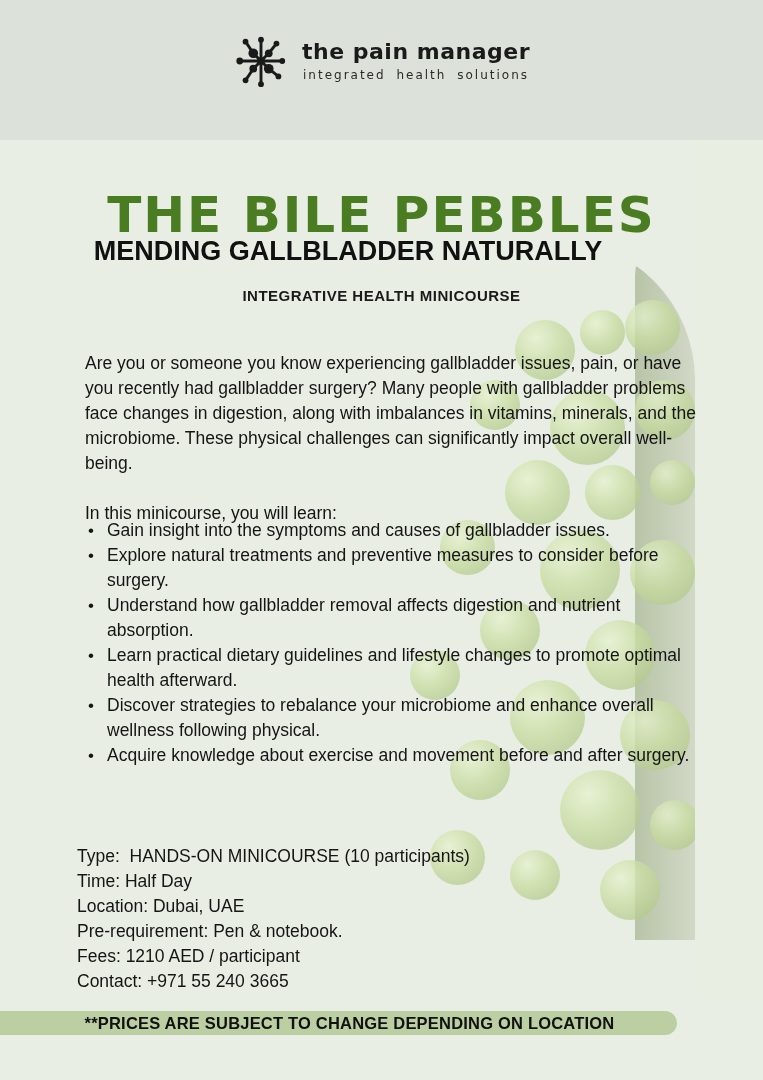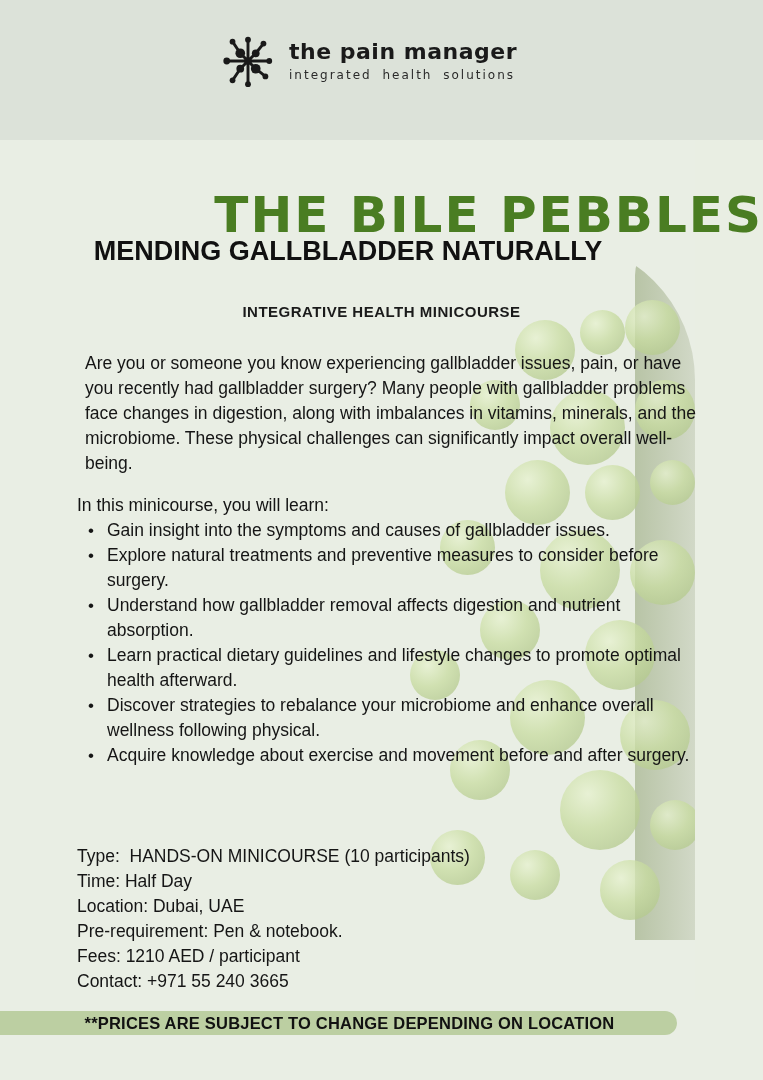--- a/index.html
+++ b/index.html
@@ -7,21 +7,21 @@
     width: 763px; height: 1080px; overflow: hidden; position: relative;
     background: #e9eee4;
     font-family: "Liberation Sans", sans-serif;
     color: #141414;
   }
   .header-band {
     position: absolute; left: 0; top: 0; width: 763px; height: 140px;
     background: #dce2d9;
   }
   .logo {
-    position: absolute; left: 219px; top: 32px; display: flex; align-items: center;
+    position: absolute; left: 232px; top: 32px; display: flex; align-items: center; text-align: center;
   }
   .logo-mark { width: 58px; height: 58px; }
   .logo-text { margin-left: 12px; }
   .logo-name {
     font-family: "DejaVu Sans", sans-serif; font-size: 22px; font-weight: bold;
     color: #1a1a1a; letter-spacing: 0.5px; line-height: 24px;
   }
   .logo-tag {
     font-family: "DejaVu Sans", sans-serif; font-size: 12px; color: #2a2a2a;
     letter-spacing: 2px; word-spacing: 5px; margin-top: 4px;
@@ -39,38 +39,38 @@
   .pebble {
     position: absolute; border-radius: 50%;
     background: radial-gradient(circle at 35% 30%, #e7f2cf 0%, #c8dca0 45%, #a9bf83 100%);
     opacity: 0.75;
   }
   .right-fade {
     position: absolute; left: 695px; top: 140px; width: 68px; height: 860px;
     background: #e9eee3;
   }
   .title {
-    position: absolute; left: 0; width: 763px; top: 152px; text-align: right;
+    position: absolute; left: 0; width: 763px; top: 152px; text-align: center;
     font-family: "DejaVu Sans", sans-serif; font-weight: bold; font-size: 50px;
     color: #4a7d22; letter-spacing: 2px;
   }
   .subtitle {
     position: absolute; left: 0; width: 696px; top: 236px; text-align: center;
     font-weight: bold; font-size: 27px; color: #111;
   }
   .kicker {
-    position: absolute; left: 0; width: 763px; top: 303px; text-align: center;
+    position: absolute; left: 0; width: 763px; top: 287px; text-align: center;
     font-weight: bold; font-size: 15px; color: #1a1a1a; letter-spacing: 0.5px;
   }
   .intro {
     position: absolute; left: 77px; top: 343px; width: 620px;
     font-size: 17.5px; line-height: 25px; color: #151515; margin: 8px;
   }
   .learn-lead {
-    position: absolute; left: 77px; top: 493px; font-size: 17.5px; line-height: 25px; margin: 0; text-align: right;
+    position: absolute; left: 77px; top: 493px; font-size: 17.5px; line-height: 25px; margin: 8px; text-align: right;
   }
   .learn-list {
     position: absolute; left: 77px; top: 518px; width: 620px;
     margin: 0; padding: 0; list-style: none;
   }
   .learn-list li {
     position: relative; padding-left: 30px; font-size: 17.5px; line-height: 25px; color: #151515;
   }
   .learn-list li .bullet {
     position: absolute; left: 11px; top: 0; font-size: 17px;

